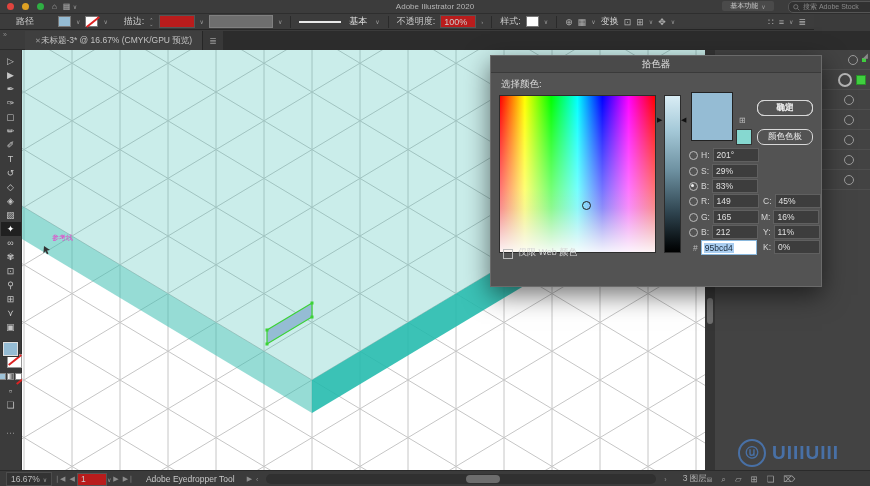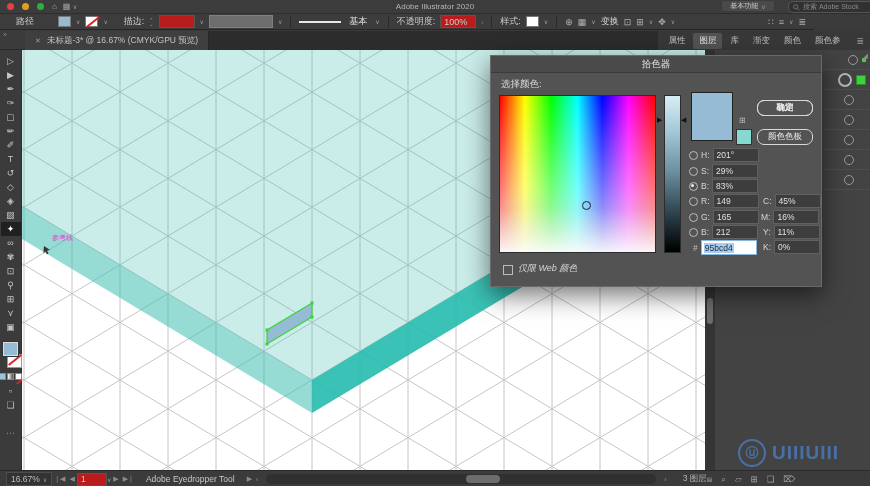--- a/index.html
+++ b/index.html
@@ -18,21 +18,21 @@
   .chev{font-size:6px;color:#9a9a9a;}
   .swatch{width:13px;height:11px;border:1px solid #777;box-sizing:border-box;background:#fff;position:relative;}
   .slash:before{content:"";position:absolute;left:-1px;top:4px;width:16px;height:2px;background:#d22;transform:rotate(-38deg);}
   .field{background:#b91c1c;border:1px solid #555;height:11px;display:flex;align-items:center;padding:0 3px;color:#ccc;}
   .ob-ico{color:#b0b0b0;font-size:9px;}
   .sep{width:1px;height:12px;background:#2a2a2a;margin:0 3px;}
   .stepper{display:flex;flex-direction:column;font-size:5px;line-height:4px;color:#aaa;}
   
   #tabbar{left:0;top:31px;width:870px;height:19px;background:#2c2c2c;display:flex;align-items:stretch;}
   #toolbar-head{width:22px;background:#3b3b3b;color:#8a8a8a;font-size:7px;padding-left:3px;border-bottom:1px solid #2a2a2a;}
-  #doc-tab{background:#3f3f3f;color:#c2c2c2;display:flex;align-items:center;gap:6px;padding:0 10px;font-size:8.5px;border-right:1px solid #262626;}
+  #doc-tab{background:#3f3f3f;color:#c2c2c2;display:flex;align-items:center;gap:0;padding:0 10px;font-size:8.5px;border-right:1px solid #262626;}
   #panel-tabs{margin-left:auto;display:flex;align-items:center;background:#383838;padding:0 4px;gap:2px;}
   .ptab{padding:2px 6px;font-size:8.5px;color:#bdbdbd;white-space:nowrap;}
   .ptab.active{background:#535353;border-radius:2px;color:#e8e8e8;}
   
   #tools{left:0;top:50px;width:22px;height:420px;background:#3b3b3b;border-right:1px solid #2f2f2f;display:flex;flex-direction:column;align-items:center;padding-top:4px;box-sizing:border-box;}
   .tool{width:20px;height:14px;display:flex;align-items:center;justify-content:center;color:#c5c5c5;font-size:9px;flex:0 0 auto;}
   .tool.active{background:#202020;color:#fff;}
   #tb-swatches{position:relative;width:20px;height:30px;margin-top:6px;}
   #fill-swatch{position:absolute;left:2px;top:2px;width:13px;height:12px;border:1px solid #ddd;outline:1px solid #333;}
   #stroke-swatch{position:absolute;left:6px;top:14px;width:13px;height:12px;background:#fff;border:1px solid #999;}
@@ -75,21 +75,21 @@
   #preview-swatch{position:absolute;left:200px;top:36px;width:40px;height:47px;border:1px solid #222;}
   #web-cube{position:absolute;left:248px;top:60px;font-size:8px;color:#bbb;}
   #web-swatch{position:absolute;left:245px;top:73px;width:14px;height:14px;background:#86d8d0;border:1px solid #333;}
   .dlg-btn{position:absolute;left:266px;width:54px;height:14px;border:1px solid #d8d8d8;border-radius:7px;background:transparent;color:#ececec;font-size:8.5px;display:flex;align-items:center;justify-content:center;}
   .vrow{position:absolute;display:flex;align-items:center;gap:3px;font-size:8.5px;color:#d5d5d5;}
   .radio{width:7px;height:7px;border:1px solid #bbb;border-radius:50%;position:relative;}
   .radio.sel:after{content:"";position:absolute;left:1px;top:1px;width:3px;height:3px;background:#eee;border-radius:50%;}
   .vfield{width:38px;height:12px;background:#3d3d3d;border:1px solid #606060;display:flex;align-items:center;padding:0 3px;color:#e0e0e0;}
   #hex-field{width:50px;height:13px;background:#fff;border:1px solid #8ab8dd;display:flex;align-items:center;padding:0 2px;}
   #hex-field span{background:#a9cdf0;color:#1a2a3a;font-size:8.5px;padding:0 1px;}
-  #webonly{position:absolute;left:12px;top:206px;display:flex;align-items:flex-end;gap:5px;font-size:9px;color:#d5d5d5;font-style:italic;}
+  #webonly{position:absolute;left:12px;top:190px;display:flex;align-items:flex-end;gap:5px;font-size:9px;color:#d5d5d5;}
   .cbox{width:8px;height:8px;border:1px solid #bbb;background:transparent;}
 </style>
 </head>
 <body>
 
 <div id="app">
 
   <div id="titlebar" class="abs row">
     <div class="row" style="padding-left:7px;">
       <span class="tl" style="background:#e0443e;"></span>
@@ -157,28 +157,20 @@
       <span class="chev">∨</span>
     <span class="ob-ico" style="margin-right:8px;">≣</span>
   </div>
 
   <div id="tabbar" class="abs">
     <div id="toolbar-head">»</div>
     <div id="doc-tab">
       <span style="font-size:7px;color:#9a9a9a;">✕</span>
       <span>未标题-3* @ 16.67% (CMYK/GPU 预览)</span>
     </div>
-    <div id="panel-tabs">
-        <div class="ptab">属性</div>
-        <div class="ptab active">图层</div>
-        <div class="ptab">库</div>
-        <div class="ptab">渐变</div>
-        <div class="ptab">颜色</div>
-        <div class="ptab">颜色参</div>
-      </div>
     <div style="display:flex;align-items:center;background:#383838;padding:0 6px;color:#9a9a9a;">≣</div>
   </div>
 
   <div id="tools" class="abs">
     <div id="tool-list" style="display:flex;flex-direction:column;align-items:center;">
         <div class="tool">▷</div>
         <div class="tool">▶</div>
         <div class="tool">✒</div>
         <div class="tool">✑</div>
         <div class="tool">▢</div>

